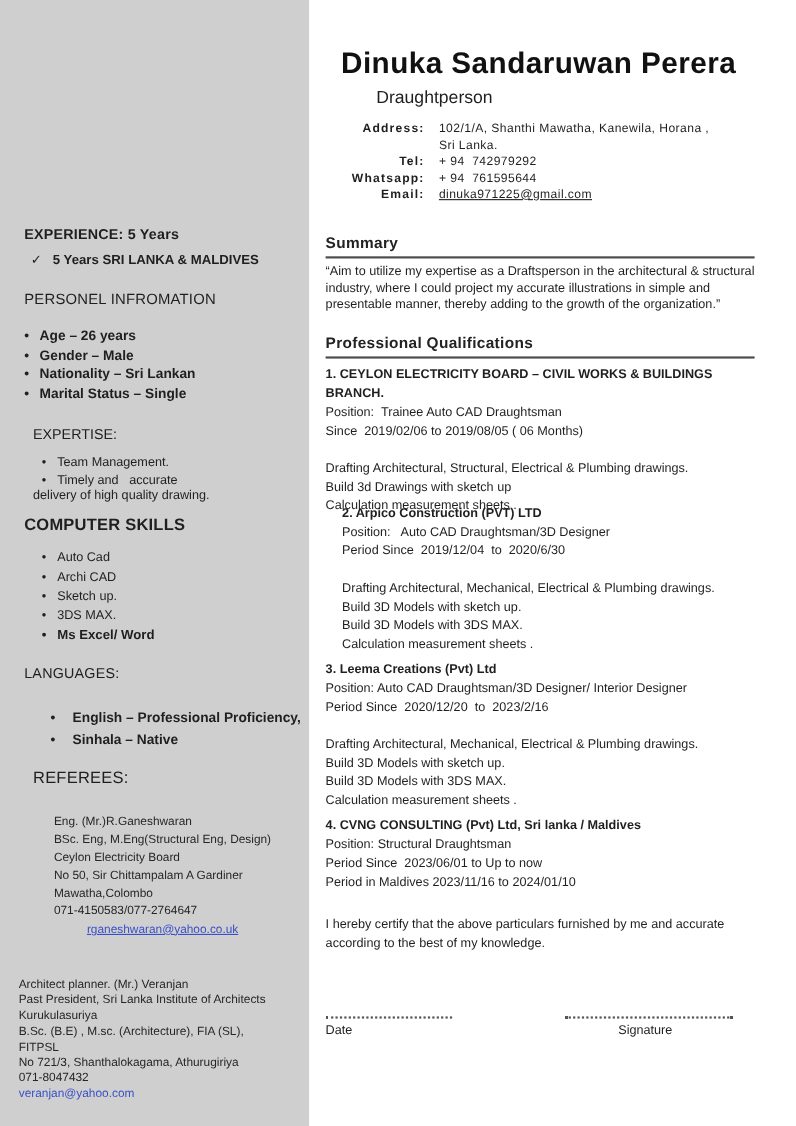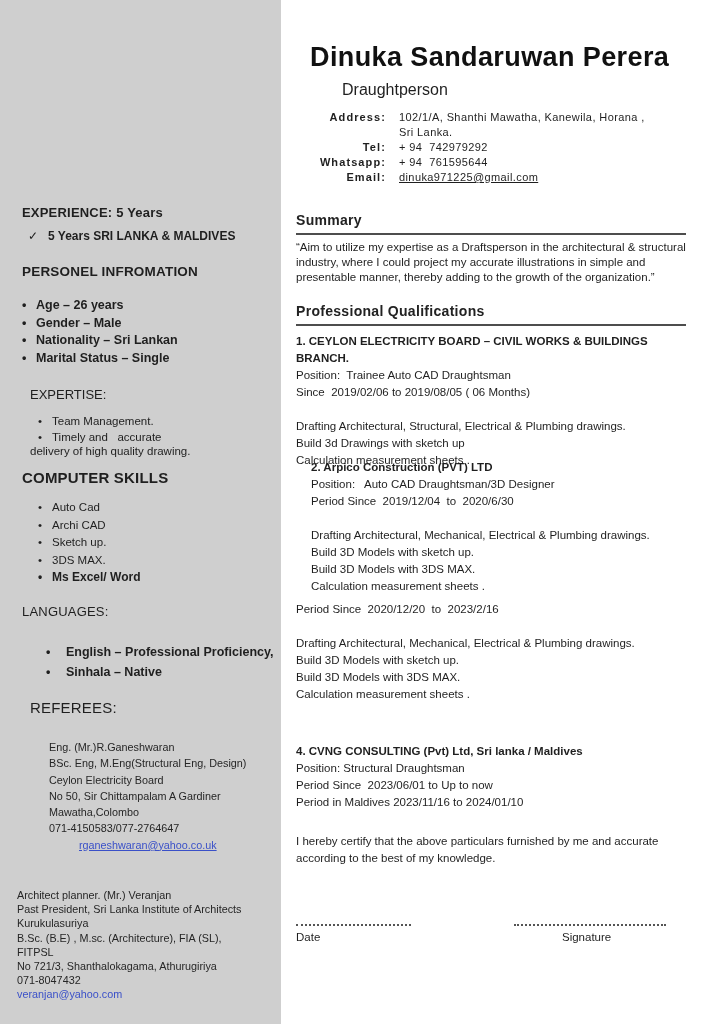--- a/index.html
+++ b/index.html
@@ -4,21 +4,21 @@
 <style>
   html,body{margin:0;padding:0;background:#ffffff;}
   .page{position:relative;width:724px;height:1024px;background:#ffffff;overflow:hidden;
         font-family:"Liberation Sans",sans-serif;color:#1f1f1f;}
   [data-bind]{white-space:pre-wrap;}
 
   
   .sidebar{position:absolute;left:0;top:0;width:281px;height:1024px;background:#cfcfcf;}
   .sb{position:absolute;}
   .sb-h1{font-size:13px;font-weight:bold;letter-spacing:0.2px;}
-  .sb-h2{font-size:13.5px;font-weight:700;letter-spacing:0.2px;}
+  .sb-h2{font-size:13.5px;font-weight:400;letter-spacing:0.2px;}
   .sb-h3{font-size:13px;}
   .sb-h4{font-size:15px;font-weight:600;letter-spacing:0.2px;}
   .sb-h5{font-size:13px;letter-spacing:0.2px;}
   .sb-h6{font-size:15px;letter-spacing:0.2px;}
   .check-row{display:flex;align-items:flex-start;font-size:12px;font-weight:bold;}
   .check{width:20px;font-weight:normal;font-size:12px;}
   .li{display:flex;align-items:flex-start;}
   .dot{width:14px;flex:none;}
   .ldot{width:20px;flex:none;}
   .plist .li{line-height:17.5px;font-size:12.5px;font-weight:600;}
@@ -221,20 +221,22 @@
       <div data-bind="main.jobs.1.lines.1">Period Since  2019/12/04  to  2020/6/30</div>
       <div class="jdetails">
         <div data-bind="main.jobs.1.details.0">Drafting Architectural, Mechanical, Electrical &amp; Plumbing drawings.</div>
         <div data-bind="main.jobs.1.details.1">Build 3D Models with sketch up.</div>
         <div data-bind="main.jobs.1.details.2">Build 3D Models with 3DS MAX.</div>
         <div data-bind="main.jobs.1.details.3">Calculation measurement sheets .</div>
       </div>
     </div>
 
     <div class="job j3">
+      <div class="jh" data-bind="main.jobs.2.heading">3. Leema Creations (Pvt) Ltd</div>
+      <div data-bind="main.jobs.2.lines.0">Position: Auto CAD Draughtsman/3D Designer/ Interior Designer</div>
       <div data-bind="main.jobs.2.lines.1">Period Since  2020/12/20  to  2023/2/16</div>
       <div class="jdetails">
         <div data-bind="main.jobs.2.details.0">Drafting Architectural, Mechanical, Electrical &amp; Plumbing drawings.</div>
         <div data-bind="main.jobs.2.details.1">Build 3D Models with sketch up.</div>
         <div data-bind="main.jobs.2.details.2">Build 3D Models with 3DS MAX.</div>
         <div data-bind="main.jobs.2.details.3">Calculation measurement sheets .</div>
       </div>
     </div>
 
     <div class="job j4">

